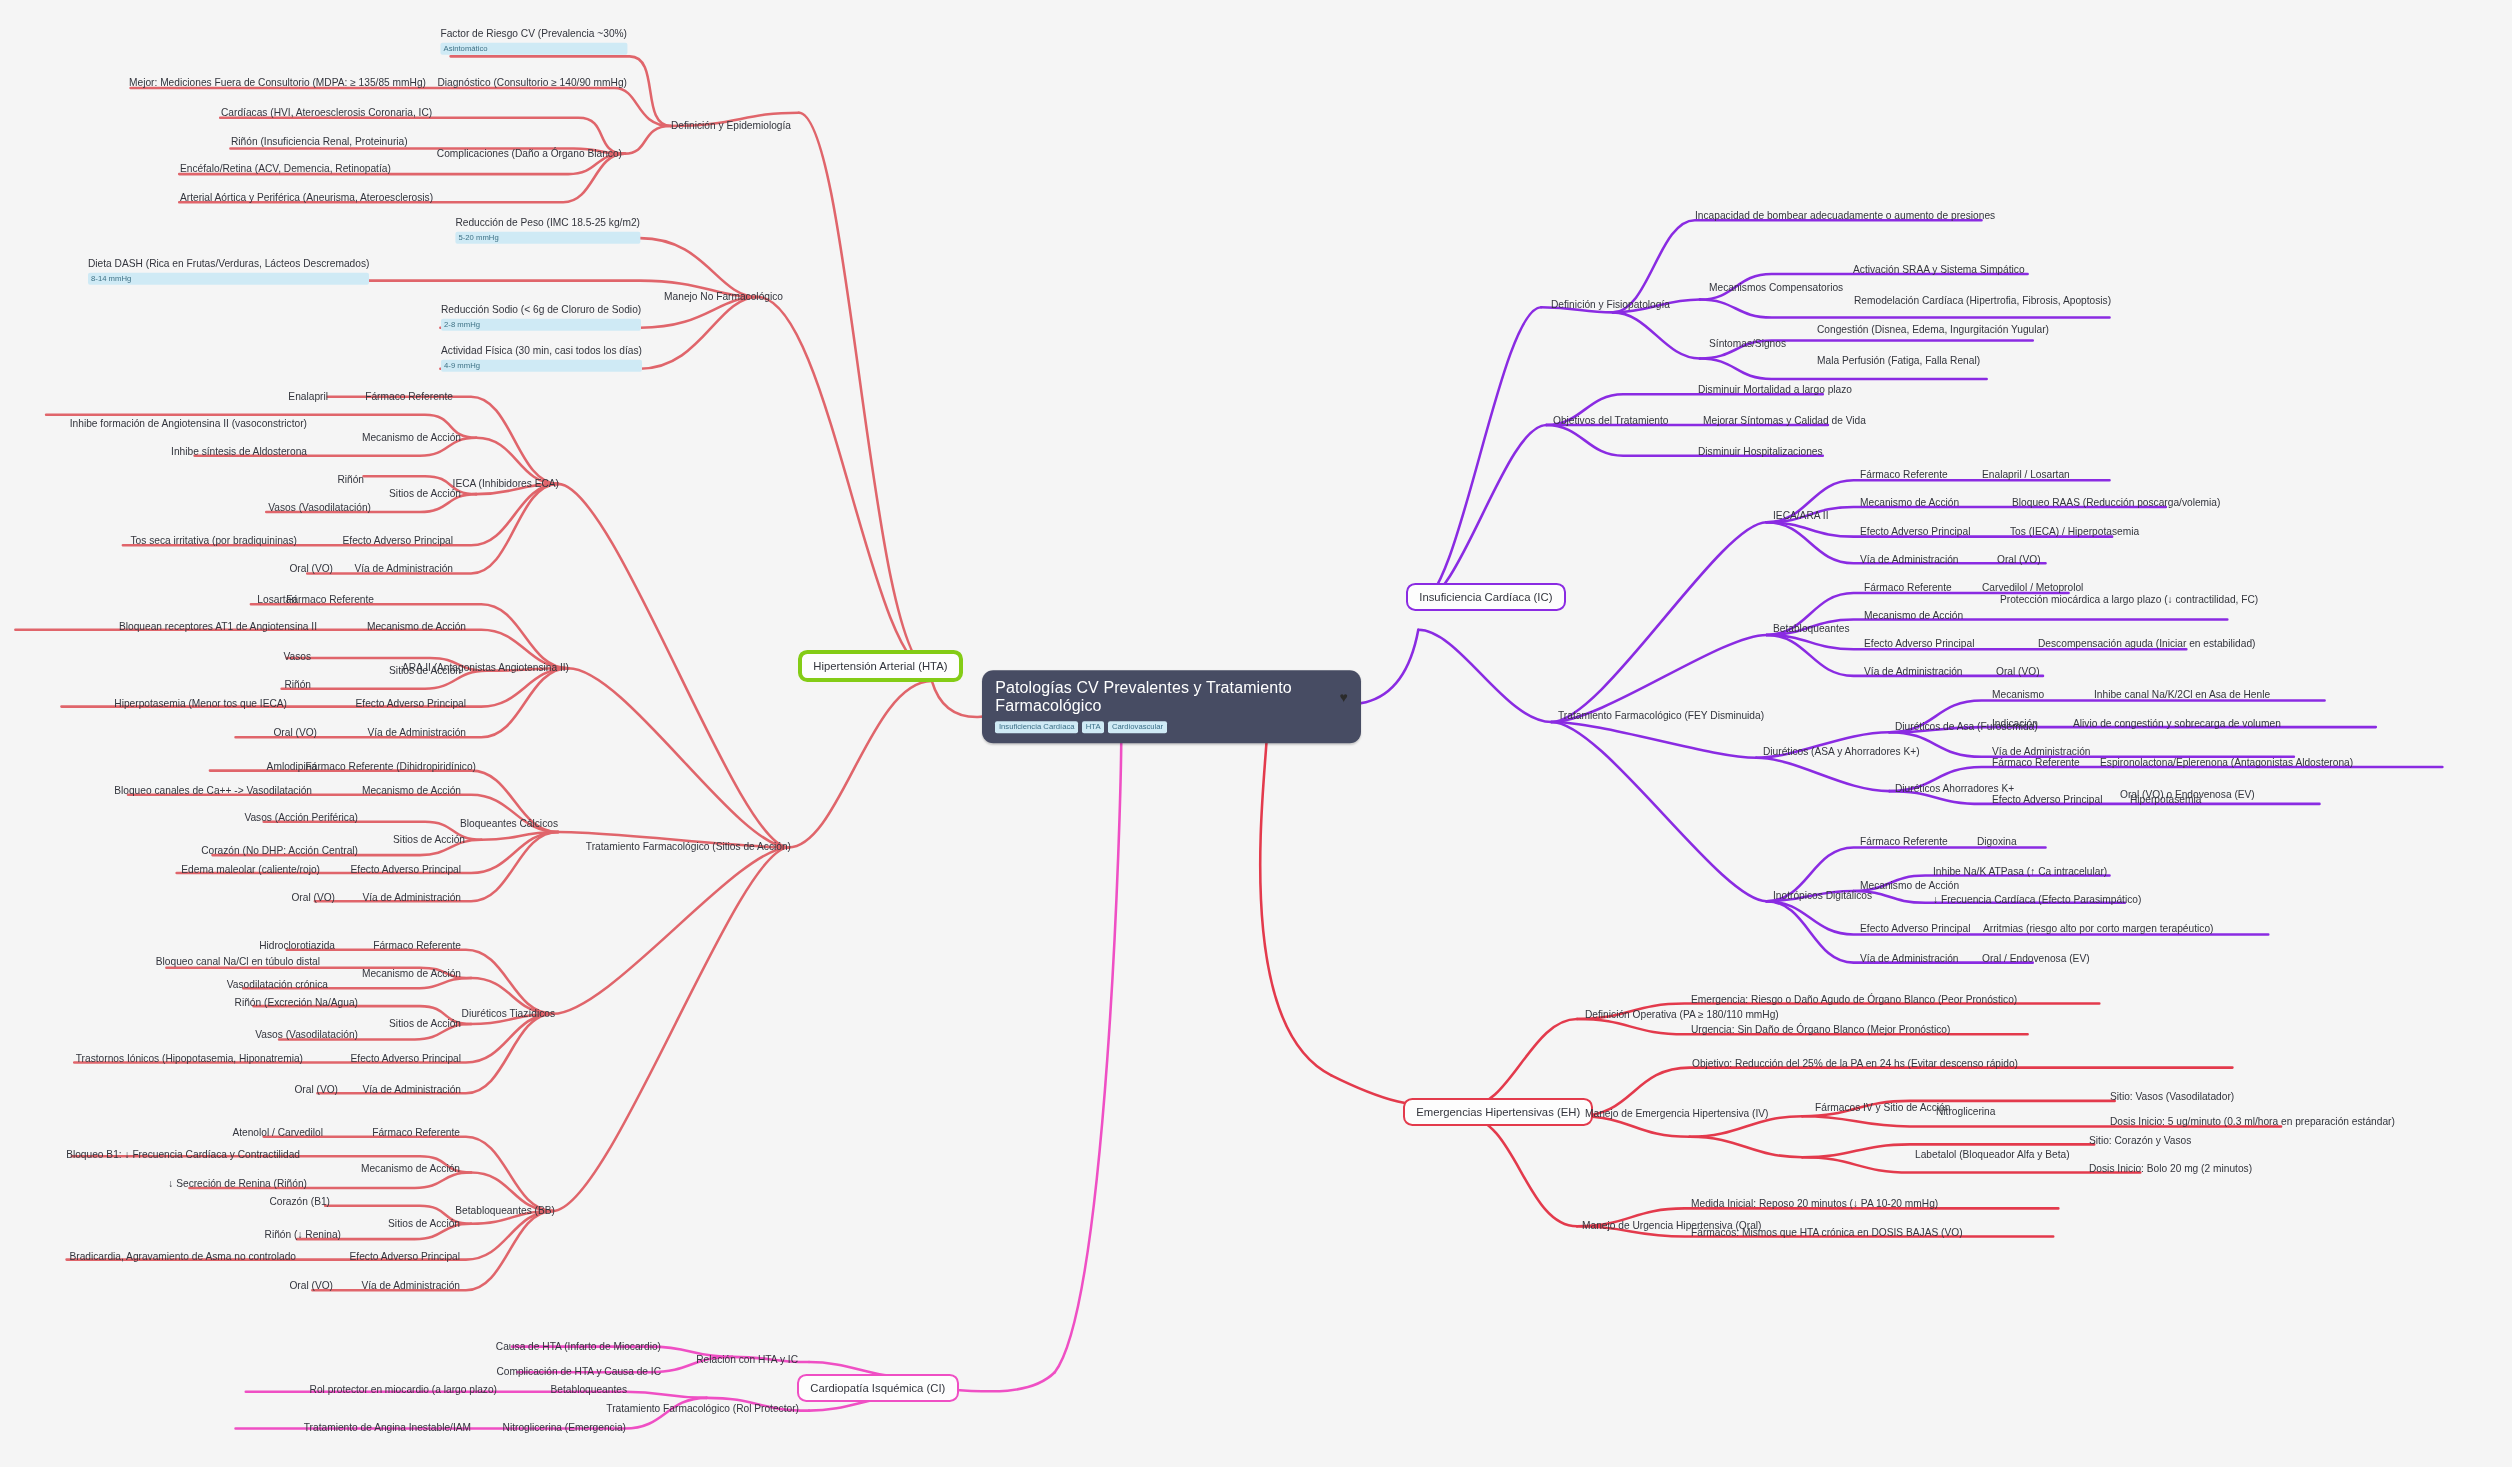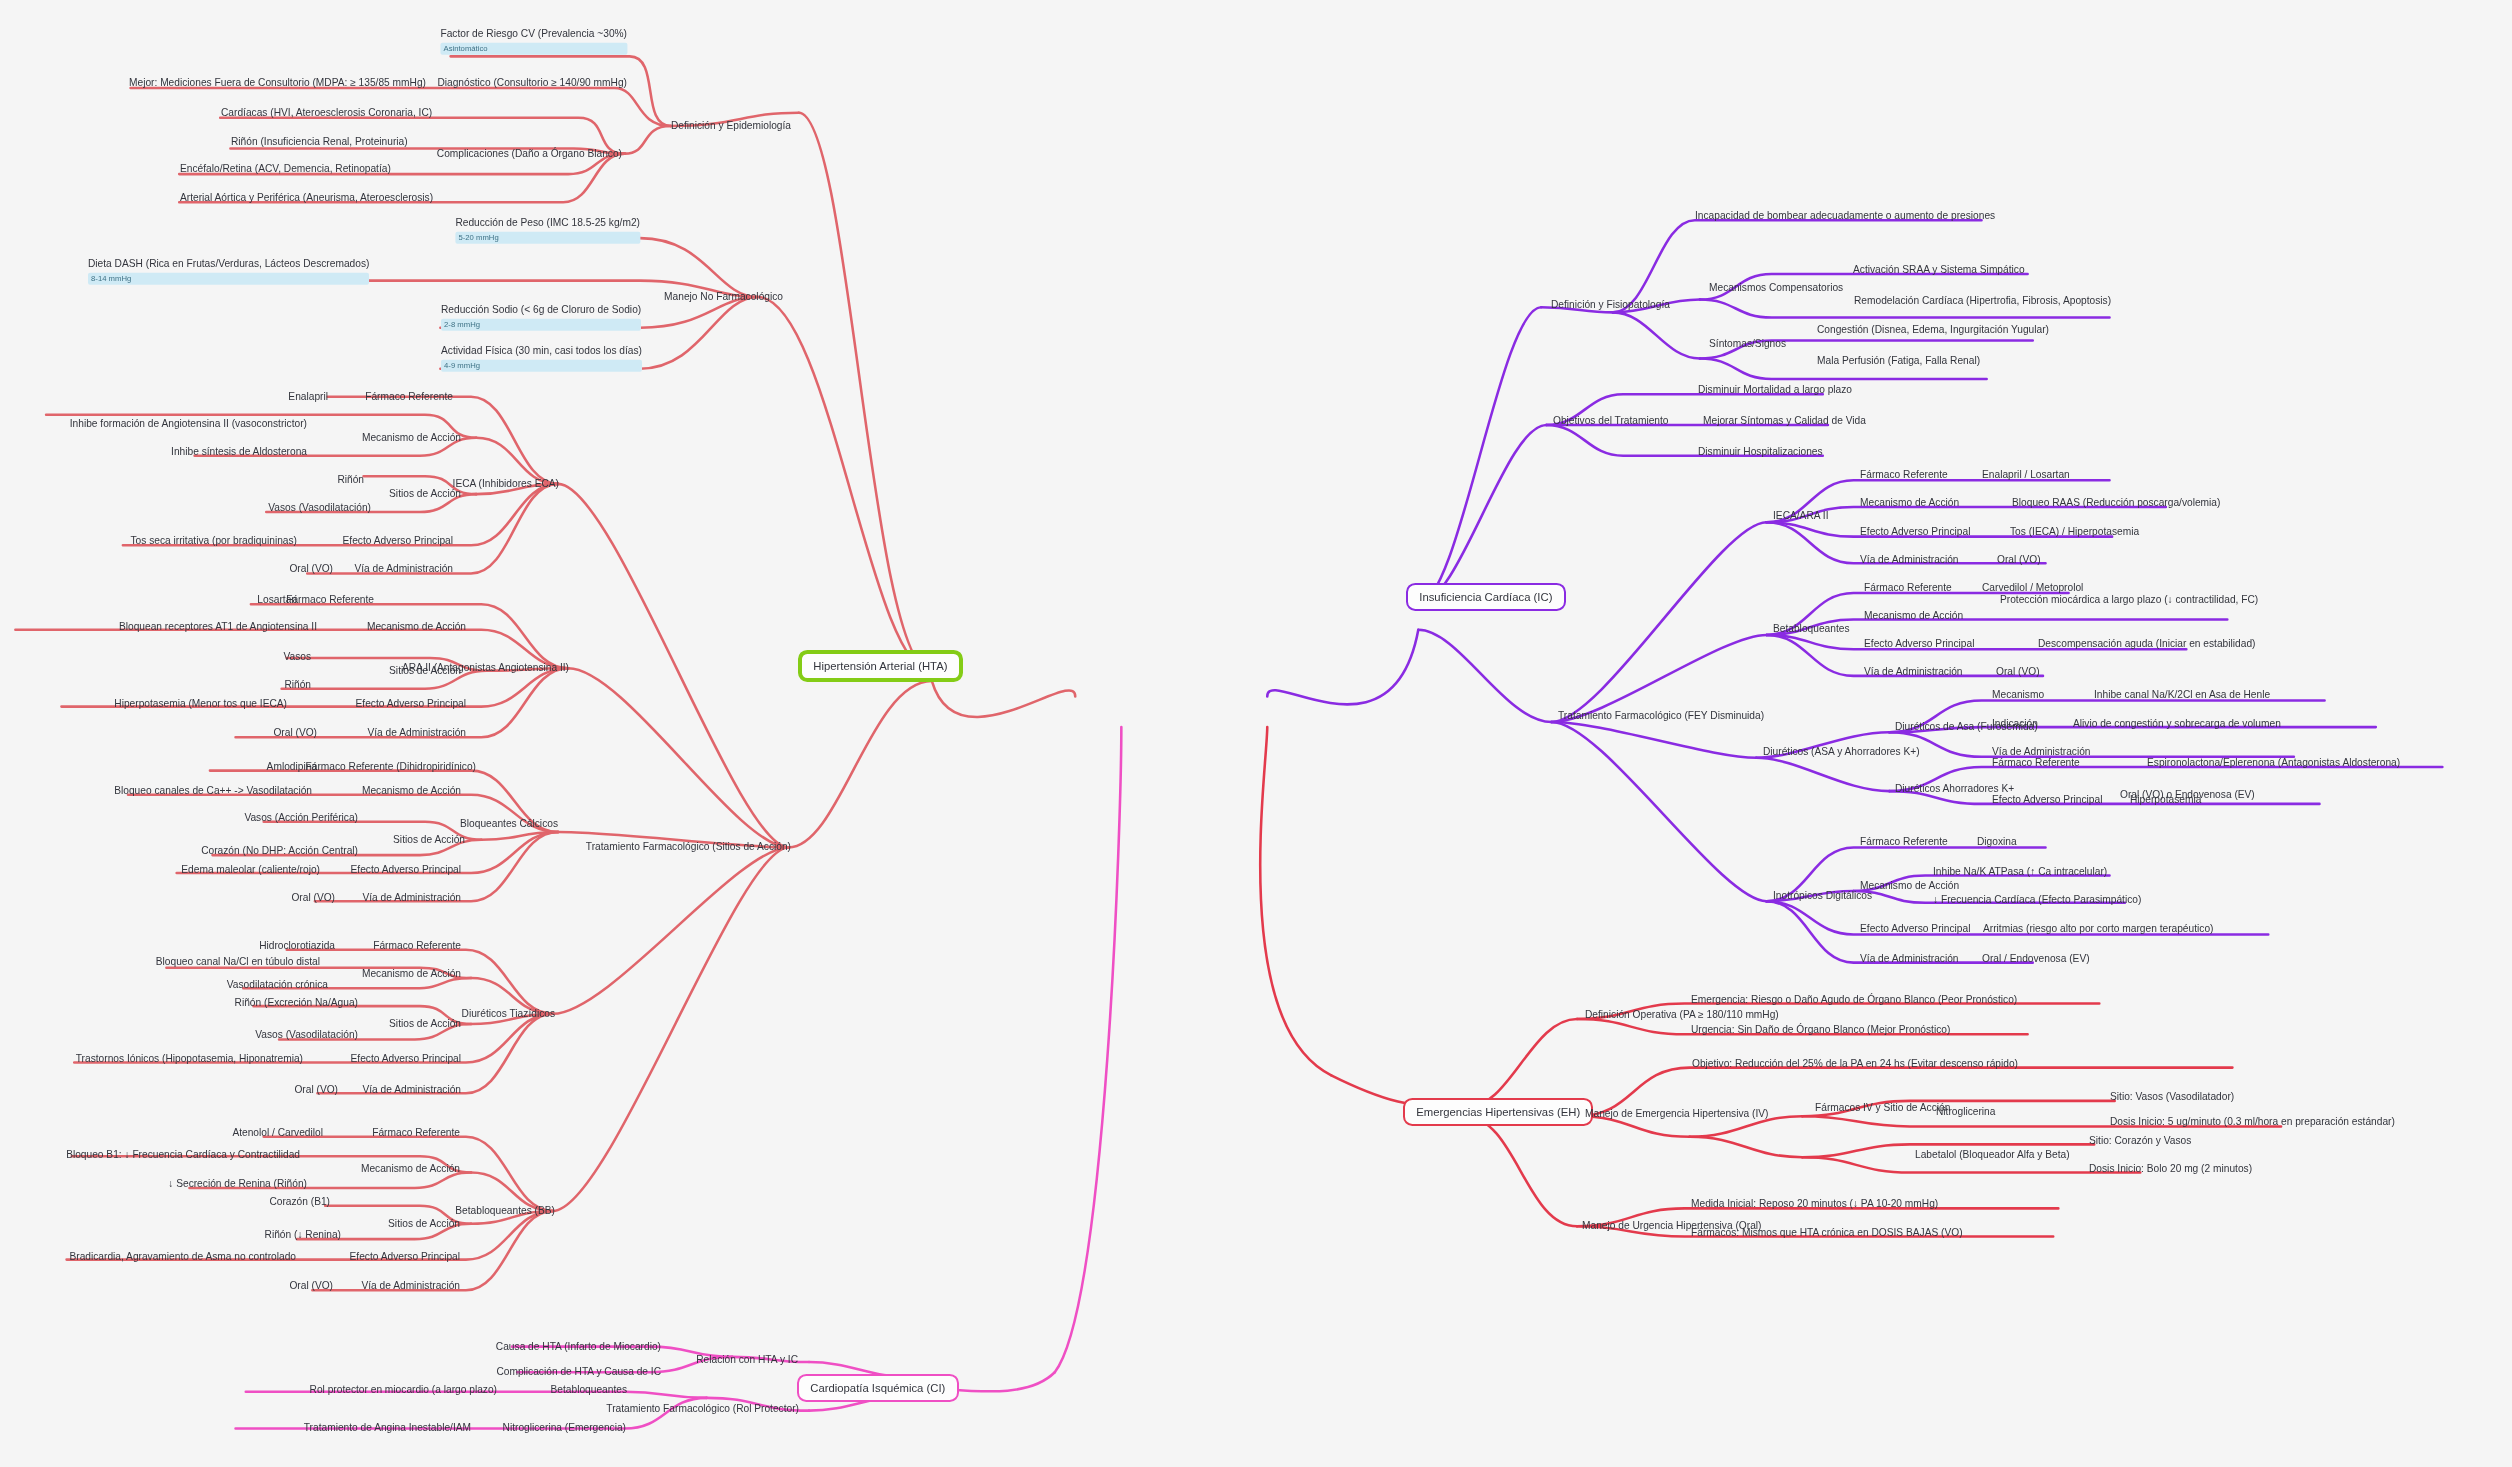--- a/index.html
+++ b/index.html
@@ -202,20 +202,31 @@
      <path d="M1430 2650 C1350 2650 1350 2630 1270 2630 L1000 2630"></path>
      <path d="M1430 2650 C1350 2650 1350 2680 1270 2680 L1010 2680"></path>
      <path d="M1780 2725 C1700 2725 1660 2755 1580 2755"></path>
      <path d="M1580 2755 C1480 2755 1480 2730 1380 2730"></path>
      <path d="M1380 2730 C1300 2730 1300 2718 1220 2718 L480 2718"></path>
      <path d="M1380 2730 C1300 2730 1300 2790 1220 2790 L460 2790"></path>
    </g>
   </g>
 </svg>
 
+<div id="root">
+  <div style="display:flex;align-items:center;">
+    <span class="title">Patologías CV Prevalentes y Tratamiento Farmacológico</span>
+    <span class="heart">♥</span>
+  </div>
+  <div class="tags">
+    <span class="tag">Insuficiencia Cardíaca</span>
+    <span class="tag">HTA</span>
+    <span class="tag">Cardiovascular</span>
+  </div>
+</div>
 
 <div class="bbox hta" style="left:798px;top:666px;">Hipertensión Arterial (HTA)</div>
 
 <div class="node r" style="left:791px;top:126px;">Definición y Epidemiología</div>
 <div class="node r" style="left:627px;top:41px;">
   <span>Factor de Riesgo CV (Prevalencia ~30%)</span>
   <span class="badge sub">Asintomático</span>
 </div>
 <div class="node r" style="left:627px;top:83px;">Diagnóstico (Consultorio ≥ 140/90 mmHg)</div>
 <div class="node" style="left:129px;top:83px;">Mejor: Mediciones Fuera de Consultorio (MDPA: ≥ 135/85 mmHg)</div>
@@ -354,21 +365,21 @@
 <div class="node" style="left:1763px;top:752px;">Diuréticos (ASA y Ahorradores K+)</div>
 <div class="node" style="left:1895px;top:727px;">Diuréticos de Asa (Furosemida)</div>
 <div class="node" style="left:1992px;top:695px;">Mecanismo</div>
 <div class="node" style="left:2094px;top:695px;">Inhibe canal Na/K/2Cl en Asa de Henle</div>
 <div class="node" style="left:1992px;top:724px;">Indicación</div>
 <div class="node" style="left:2073px;top:724px;">Alivio de congestión y sobrecarga de volumen</div>
 <div class="node" style="left:1992px;top:752px;">Vía de Administración</div>
 <div class="node" style="left:2120px;top:752px;margin-top:43px;">Oral (VO) o Endovenosa (EV)</div>
 <div class="node" style="left:1895px;top:789px;">Diuréticos Ahorradores K+</div>
 <div class="node" style="left:1992px;top:763px;">Fármaco Referente</div>
-<div class="node" style="left:2100px;top:763px;margin-left:47px;">Espironolactona/Eplerenona (Antagonistas Aldosterona)</div>
+<div class="node" style="left:2100px;top:763px;">Espironolactona/Eplerenona (Antagonistas Aldosterona)</div>
 <div class="node" style="left:1992px;top:800px;">Efecto Adverso Principal</div>
 <div class="node" style="left:2130px;top:800px;">Hiperpotasemia</div>
 
 <div class="node" style="left:1773px;top:896px;">Inotrópicos Digitálicos</div>
 <div class="node" style="left:1860px;top:842px;">Fármaco Referente</div>
 <div class="node" style="left:1977px;top:842px;">Digoxina</div>
 <div class="node" style="left:1860px;top:886px;">Mecanismo de Acción</div>
 <div class="node" style="left:1933px;top:872px;">Inhibe Na/K ATPasa (↑ Ca intracelular)</div>
 <div class="node" style="left:1933px;top:900px;">↓ Frecuencia Cardíaca (Efecto Parasimpático)</div>
 <div class="node" style="left:1860px;top:929px;">Efecto Adverso Principal</div>

